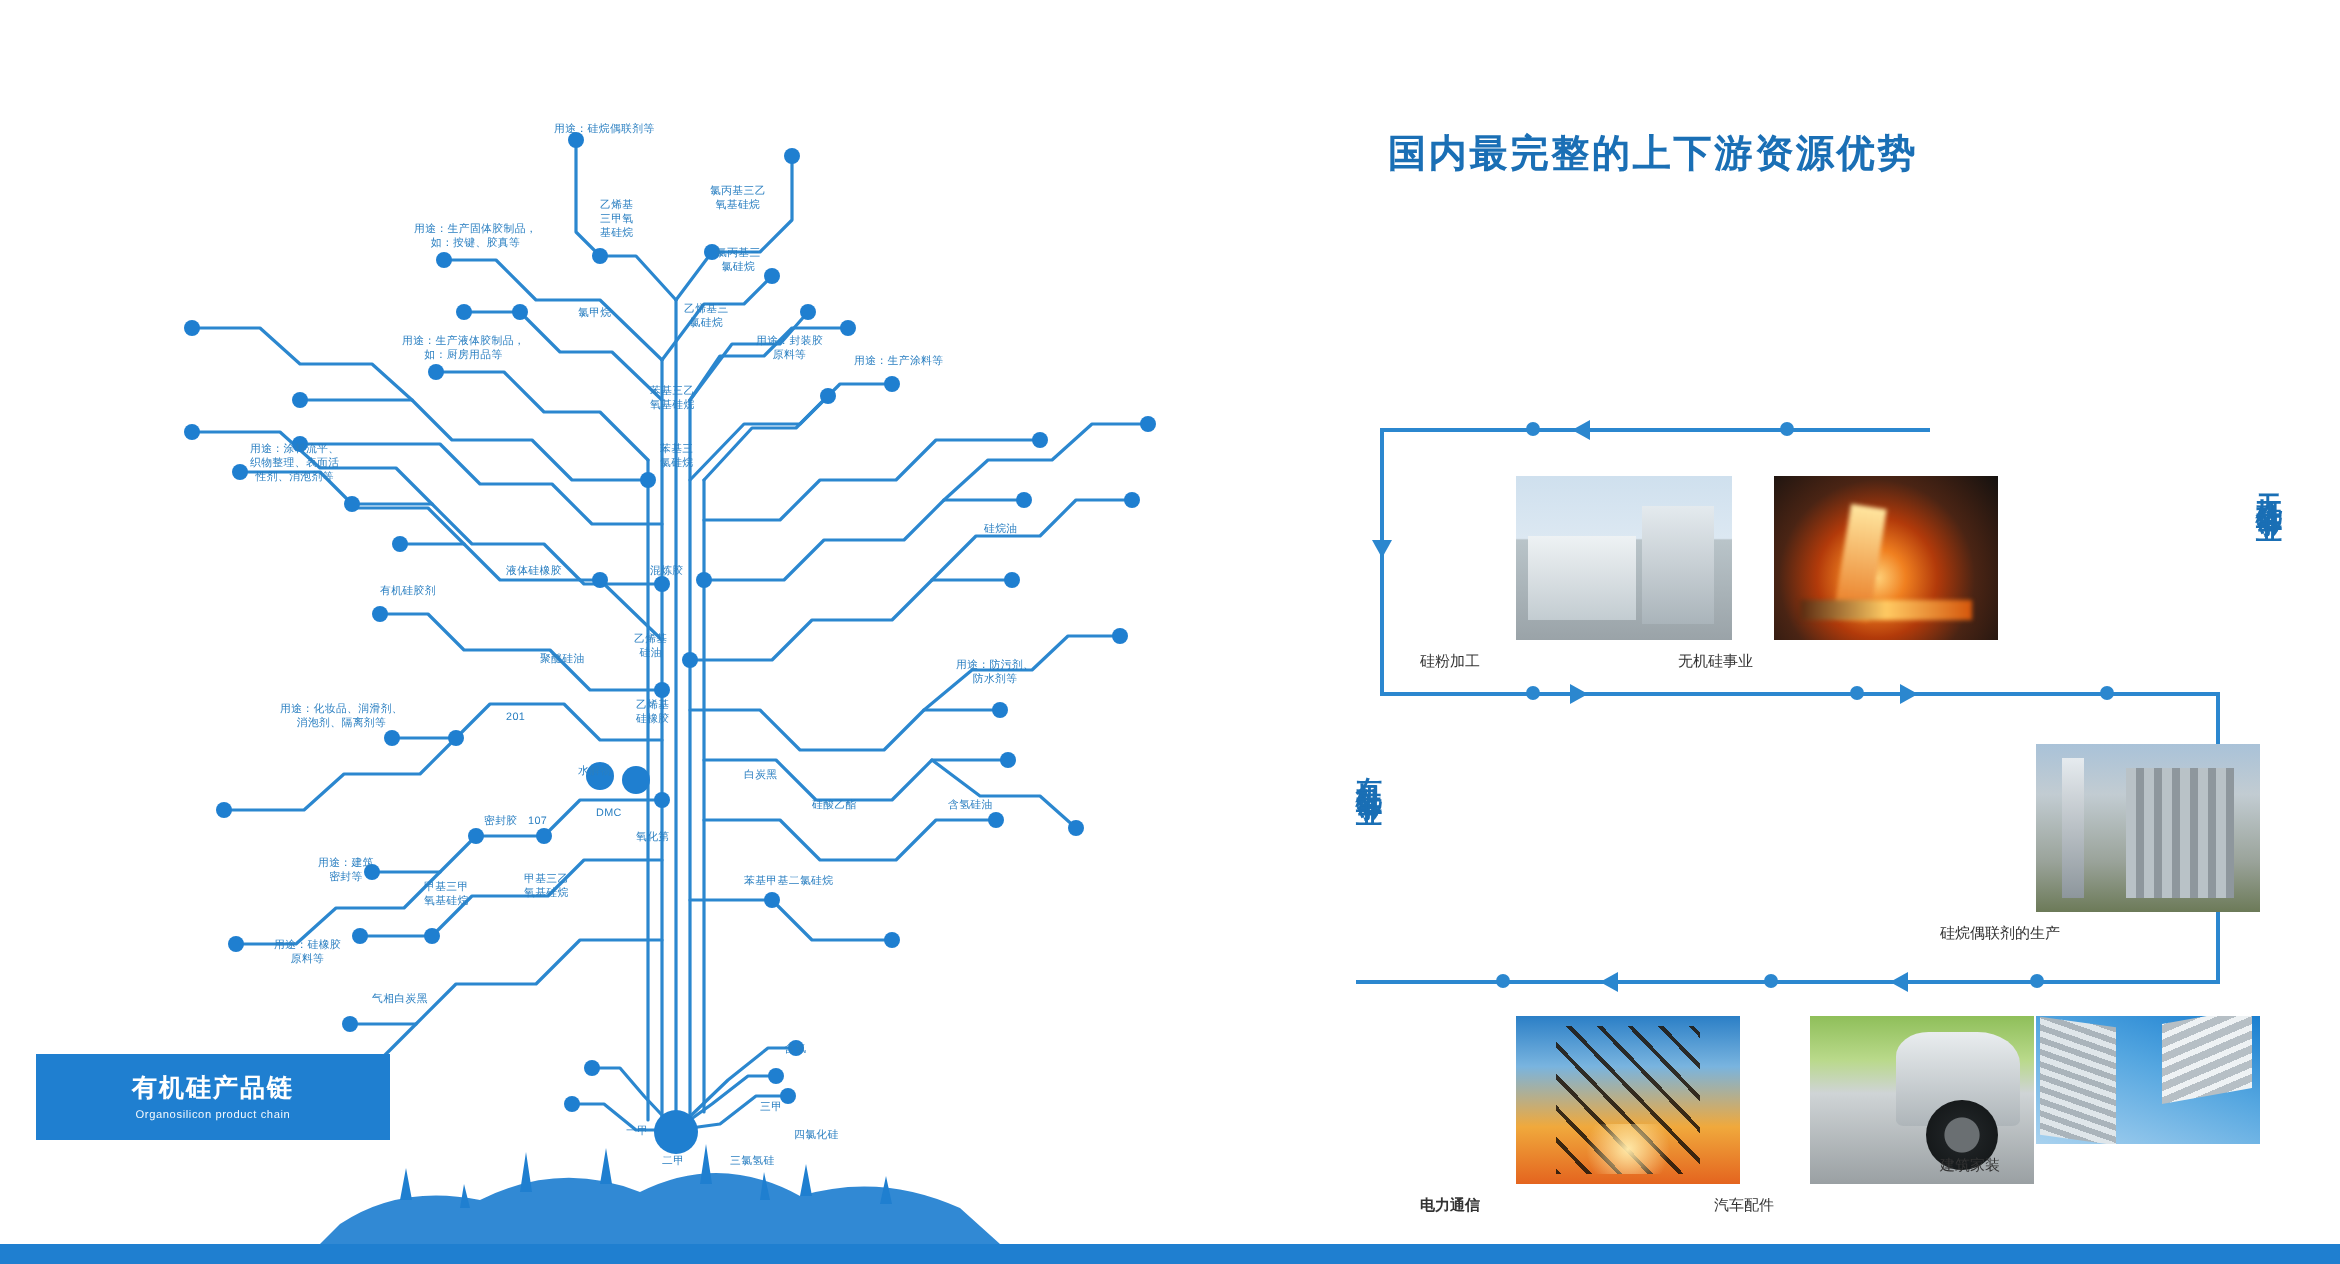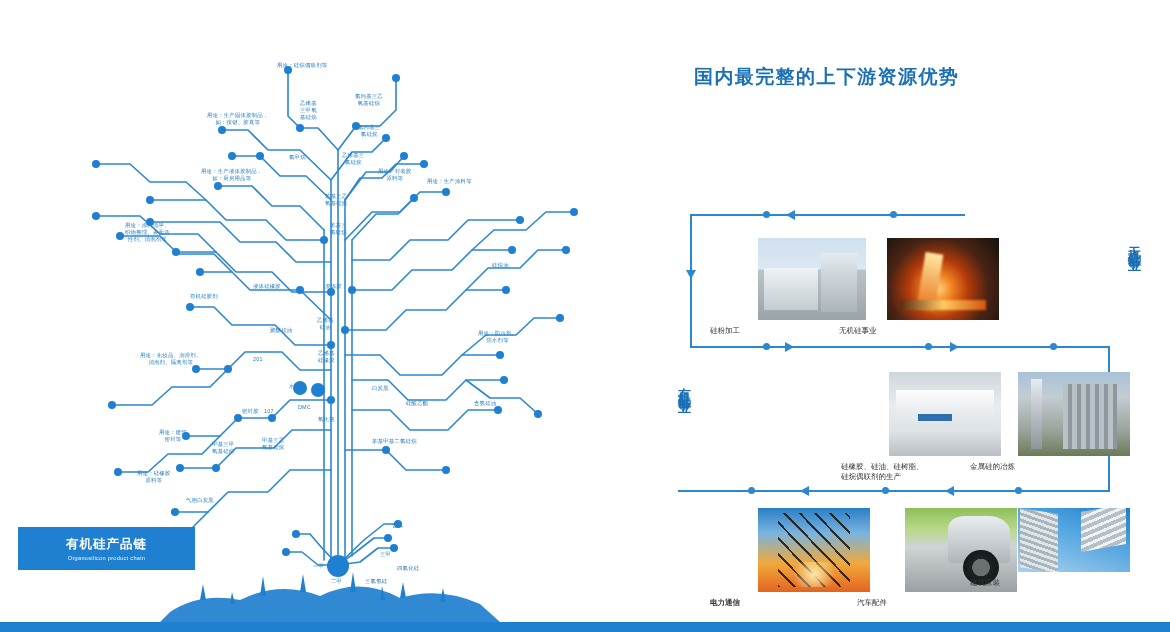--- a/index.html
+++ b/index.html
@@ -306,28 +306,23 @@
 
   <div class="card" style="left:50px;top:238px;width:108px;height:82px;">
     <div class="thumb t-factory1"></div>
     <div class="cap">硅粉加工</div>
   </div>
   <div class="card" style="left:179px;top:238px;width:112px;height:82px;">
     <div class="thumb t-furnace"></div>
     <div class="cap">无机硅事业</div>
   </div>
 
-  <div class="card" style="left:181px;top:372px;width:112px;height:84px;">
-    <div class="thumb t-plant-white"></div>
-    <div class="cap">硅橡胶、硅油、硅树脂、
-硅烷偶联剂的生产</div>
-  </div>
   <div class="card" style="left:310px;top:372px;width:112px;height:84px;">
     <div class="thumb t-refinery"></div>
-    <div class="cap">金属硅的冶炼</div>
+    <div class="cap">硅烷偶联剂的生产</div>
   </div>
 
   <div class="card" style="left:50px;top:508px;width:112px;height:84px;font-weight:bold;">
     <div class="thumb t-power"></div>
     <div class="cap">电力通信</div>
   </div>
   <div class="card" style="left:181px;top:508px;width:112px;height:84px;margin-left:16px;">
     <div class="thumb t-car"></div>
     <div class="cap">汽车配件</div>
   </div>

